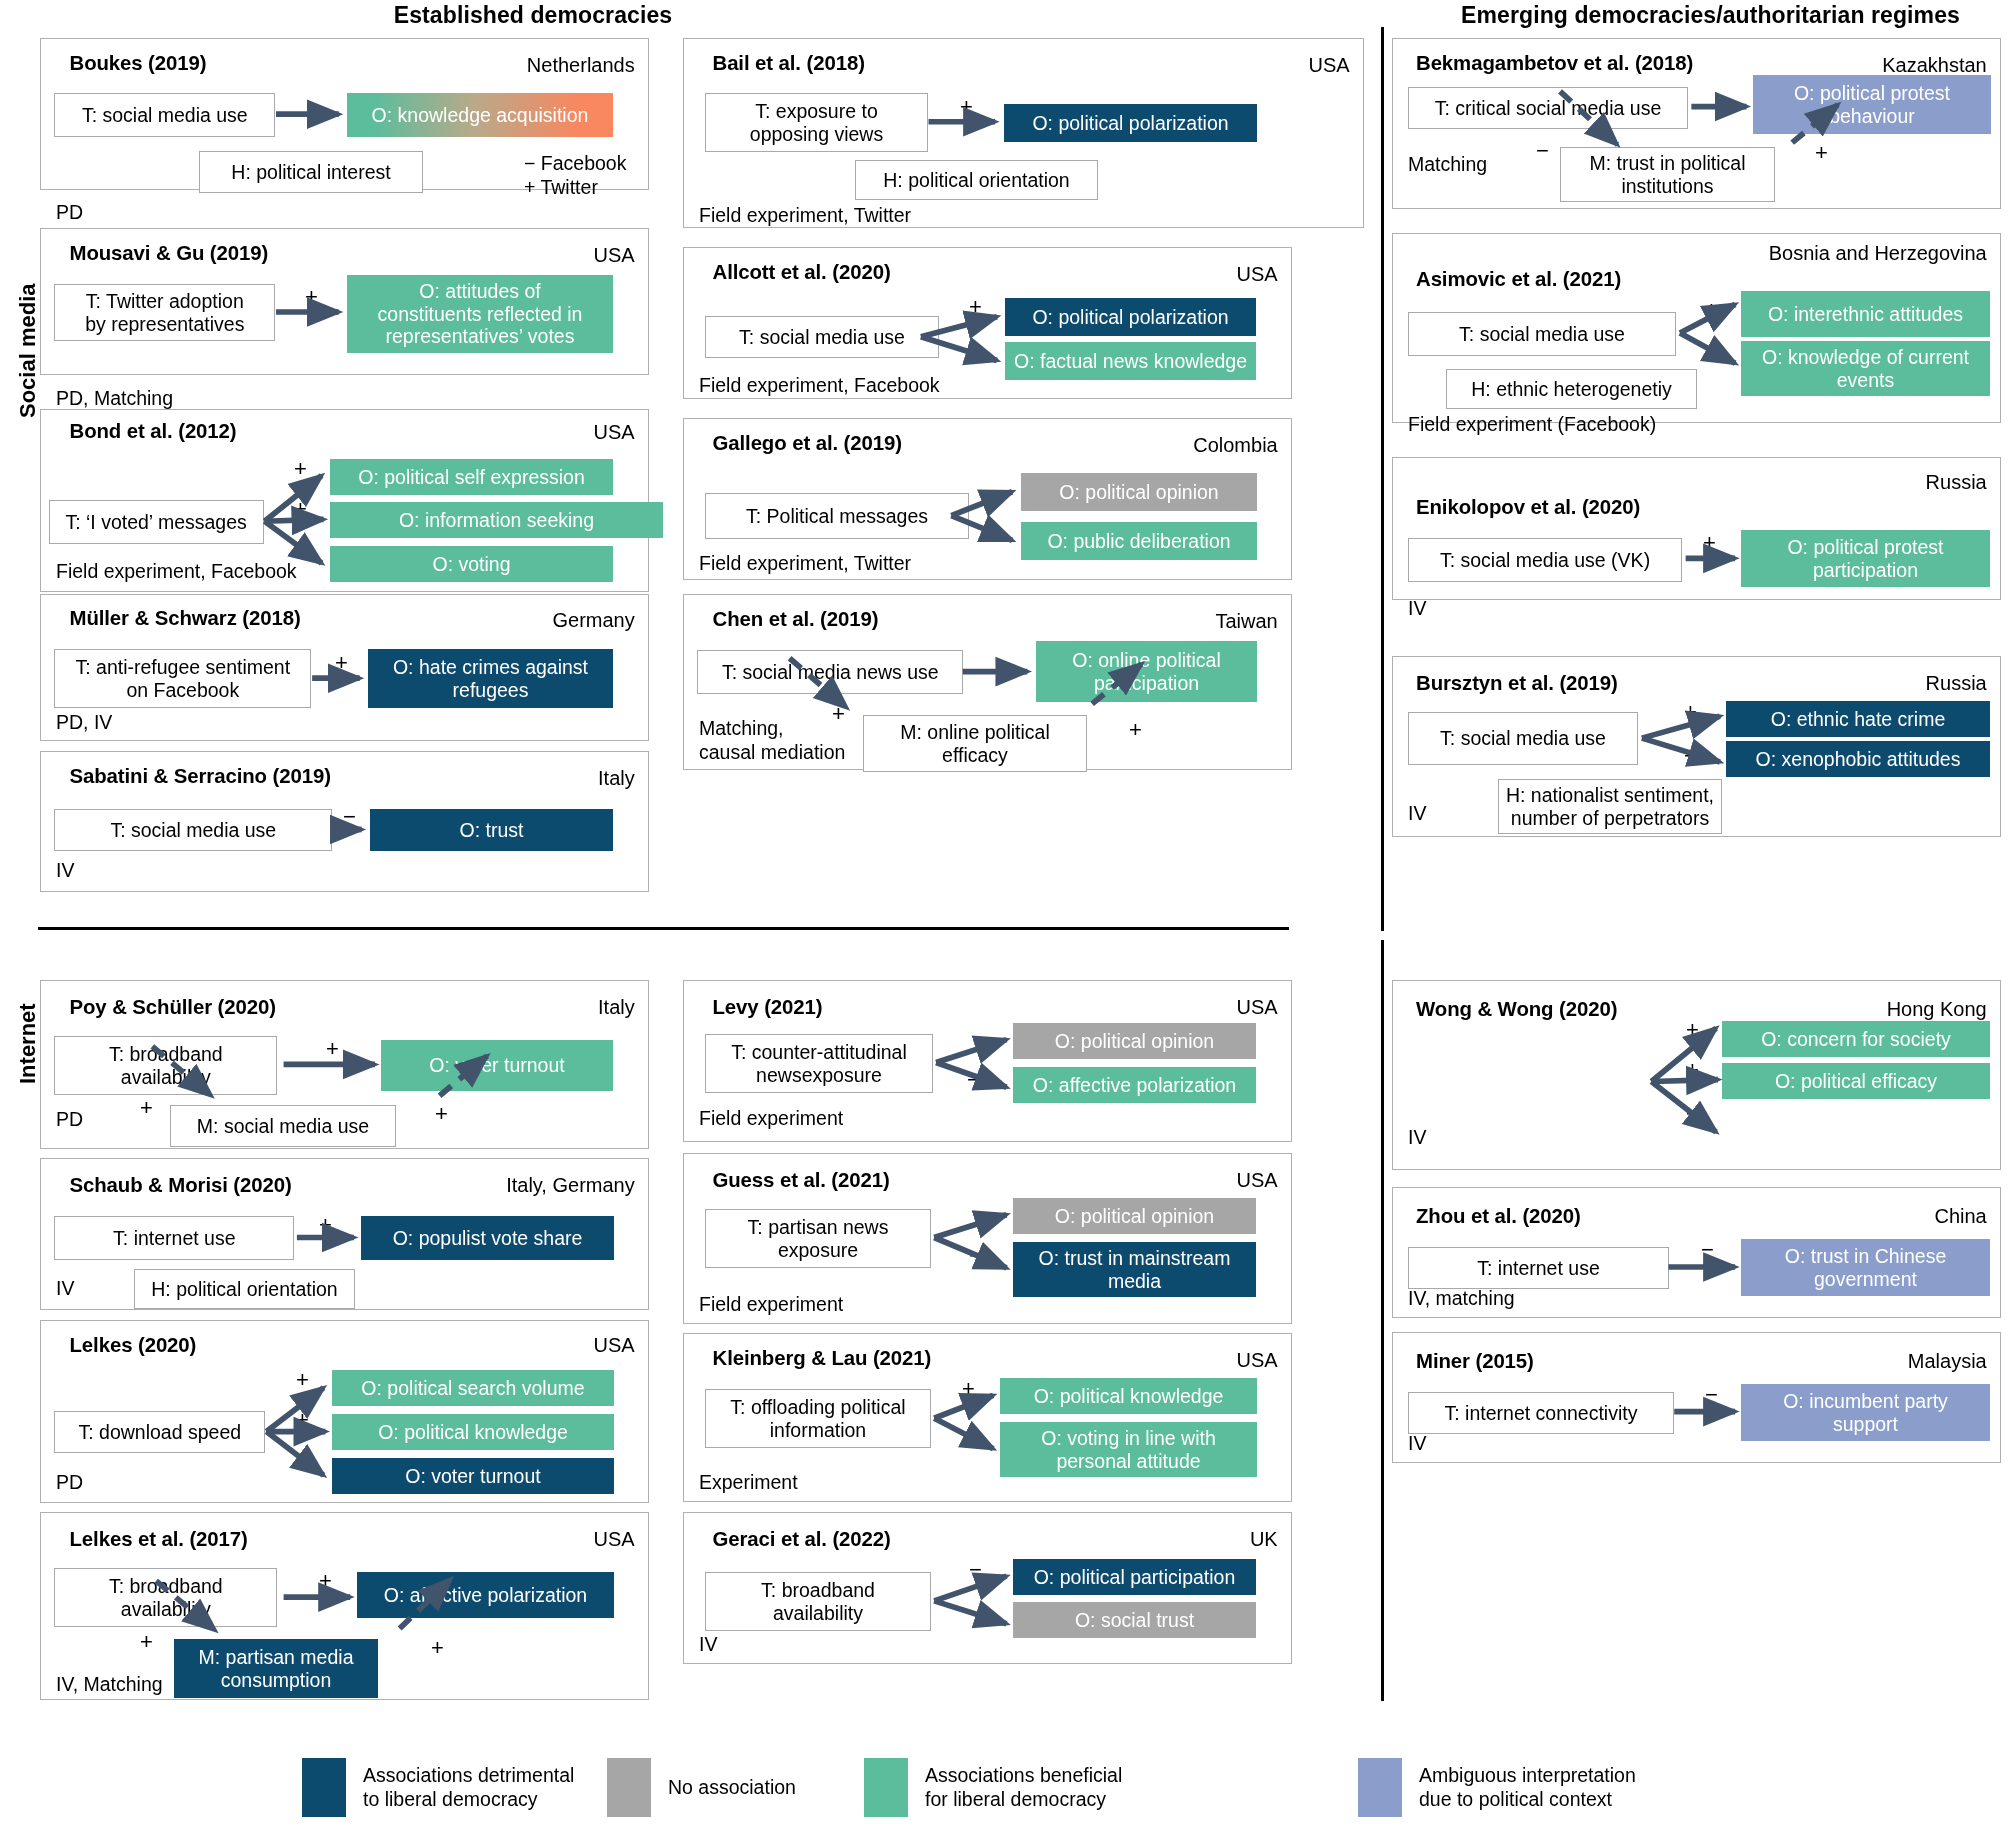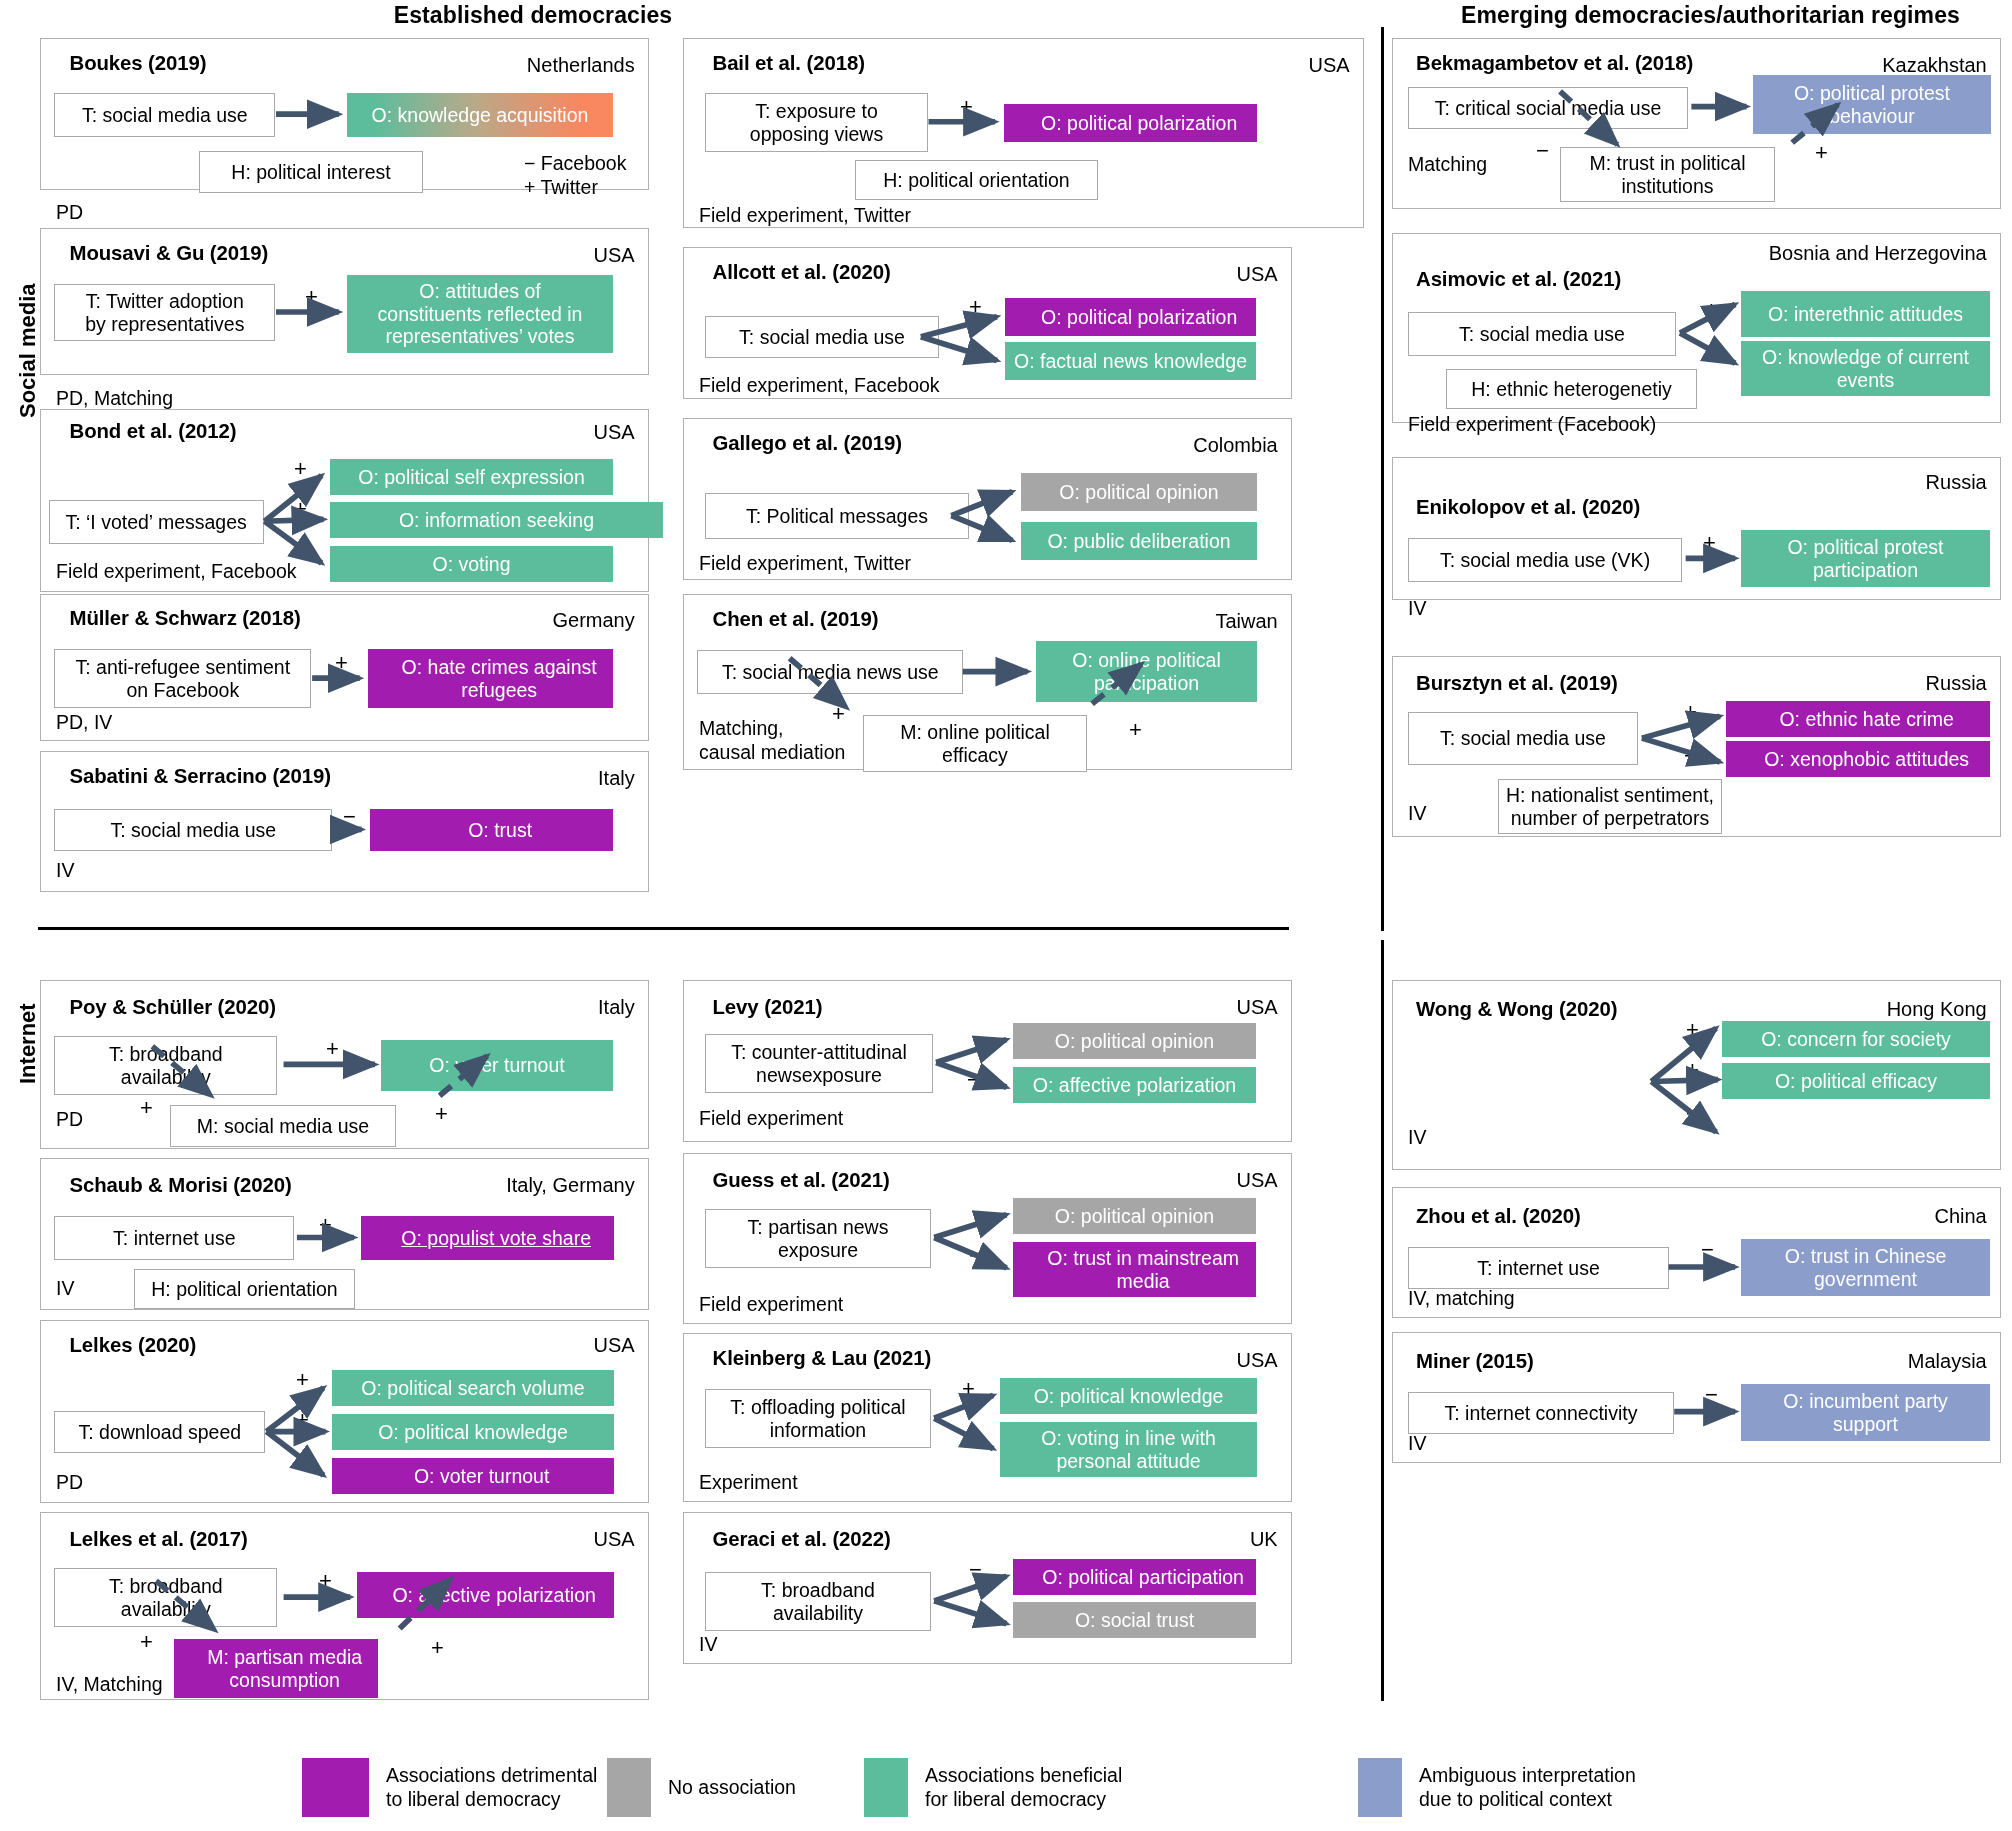--- a/index.html
+++ b/index.html
@@ -50,21 +50,21 @@
 
   
   .node{
     position:absolute;box-sizing:border-box;
     display:flex;align-items:center;justify-content:center;
     text-align:center;font-size:19.5px;line-height:1.16;
     padding:1.9px 5.7px;
   }
   .node.tbox{border:1.5px solid #a7a9ac;background:#fff;color:#000;}
   .node.out{border:none;color:#fff;}
-  .c-det{background:#a21caf;padding-left:23px;}
+  .c-det{background:#0c4a6e;}
   .c-ben{background:#5cbd9d;}
   .c-non{background:#a6a6a6;}
   .c-amb{background:#8b9dcb;}
   .c-grad{background:linear-gradient(90deg,#5cbd9d 0%,#5cbd9d 10%,#b9a989 48%,#f98760 88%,#f98760 100%);}
 
   
   .sign{
     position:absolute;font-size:22px;line-height:1;color:#000;
     font-family:"Liberation Sans","DejaVu Sans",sans-serif;
   }
@@ -256,21 +256,21 @@
     <div class="sign" style="left:285px;top:57px;">+</div>
     <div class="sign" style="left:99px;top:116px;">+</div>
     <div class="sign" style="left:394px;top:122px;">+</div>
     <div class="method" style="left: 15px; top: 127px; white-space: pre-line;">PD</div>
   </div>
 
   <div class="card" style="left:40px;top:1158px;width:609px;height:152px;">
     <div class="title" style="left:28.5px;top:15px;">Schaub &amp; Morisi (2020)</div>
     <div class="country" style="right:13.3px;top:15px;">Italy, Germany</div>
     <div class="node tbox" style="left: 13.3px; top: 57px; width: 240px; height: 44px; white-space: pre-line;">T: internet use</div>
-    <div class="node out c-det" style="left: 320px; top: 57px; width: 253px; height: 44px; white-space: pre-line; text-decoration: underline;">O: populist vote share</div>
+    <div class="node out c-det" style="left: 320px; top: 57px; width: 253px; height: 44px; white-space: pre-line;">O: populist vote share</div>
     <div class="node tbox" style="left: 93px; top: 110px; width: 221px; height: 40px; white-space: pre-line;">H: political orientation</div>
     <div class="sign" style="left:278px;top:55px;">+</div>
     <div class="method" style="left: 15px; top: 118px; white-space: pre-line;">IV</div>
   </div>
 
   <div class="card" style="left:40px;top:1320px;width:609px;height:183px;">
     <div class="title" style="left:28.5px;top:13.3px;">Lelkes (2020)</div>
     <div class="country" style="right:13.3px;top:13.3px;">USA</div>
     <div class="node tbox" style="left: 13.3px; top: 90px; width: 211px; height: 42px; white-space: pre-line;">T: download speed</div>
     <div class="node out c-ben" style="left: 291px; top: 49px; width: 282px; height: 36px; white-space: pre-line;">O: political search volume</div>

